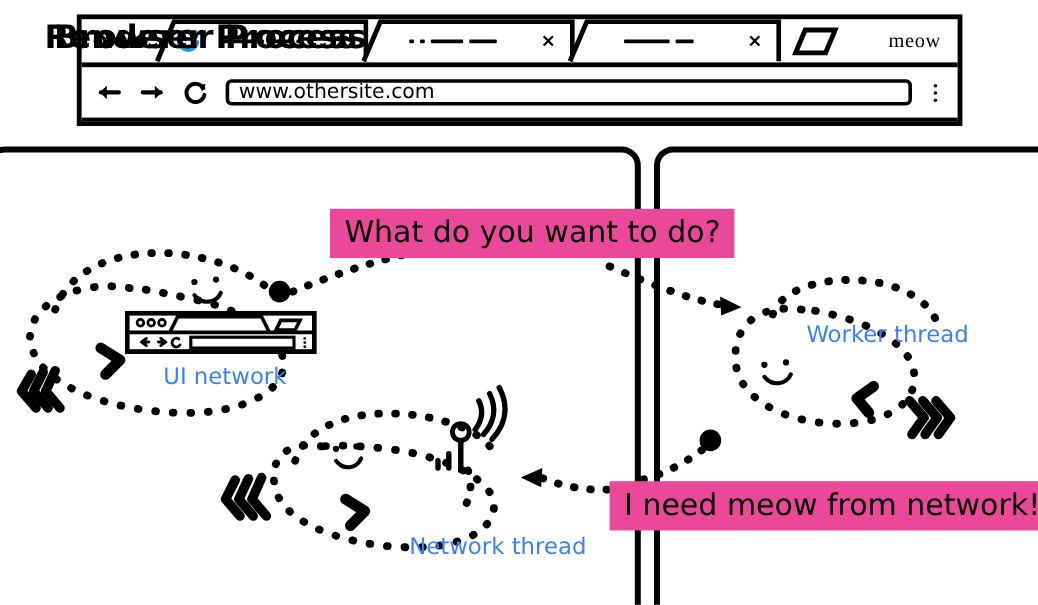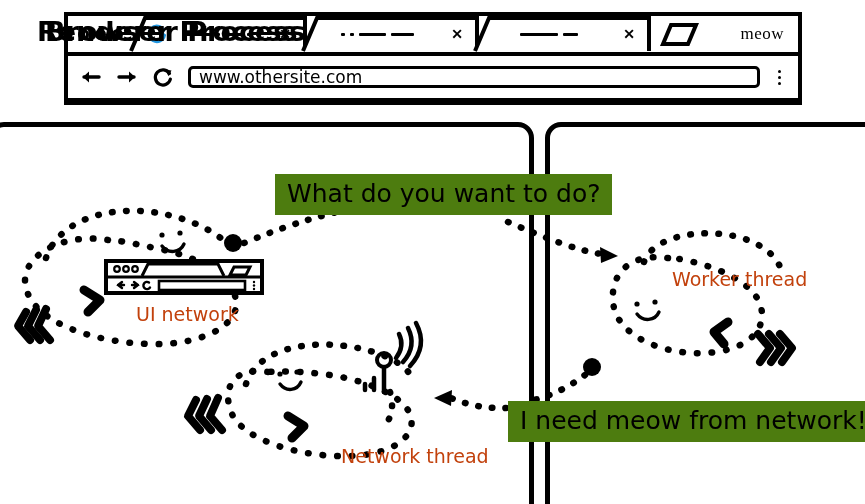--- a/index.html
+++ b/index.html
@@ -71,30 +71,30 @@
   #panel-renderer{left:545px;top:122px;width:340px;height:400px;border-radius:16px;}
   .panel-title{
     position:absolute;top:16px;font-size:27px;font-weight:bold;
     font-family:"DejaVu Sans", sans-serif;color:#000;white-space:nowrap;
   }
   #title-browser{left:45px;}
   #title-renderer{left:37px;}
 
   
   .msg{
-    position:absolute;background:#4d7c0f;color:#000;
+    position:absolute;background:#ec4899;color:#000;
     font-size:25px;line-height:1;padding:7px 12px 9px 12px;white-space:nowrap;
     font-family:"DejaVu Sans", sans-serif;
   }
   #msg-1{left:275px;top:174px;}
   #msg-2{left:508px;top:401px;}
 
   
   .thread-label{
-    position:absolute;font-size:19px;color:#c2410c;white-space:nowrap;
+    position:absolute;font-size:19px;color:#3b82f6;white-space:nowrap;
     font-family:"DejaVu Sans", sans-serif;
   }
   #label-ui{left:136px;top:303px;}
   #label-network{left:341px;top:445px;}
   #label-worker{left:672px;top:268px;}
 
   
   #mini-browser{position:absolute;left:104px;top:259px;width:160px;height:36px;}
 
   

